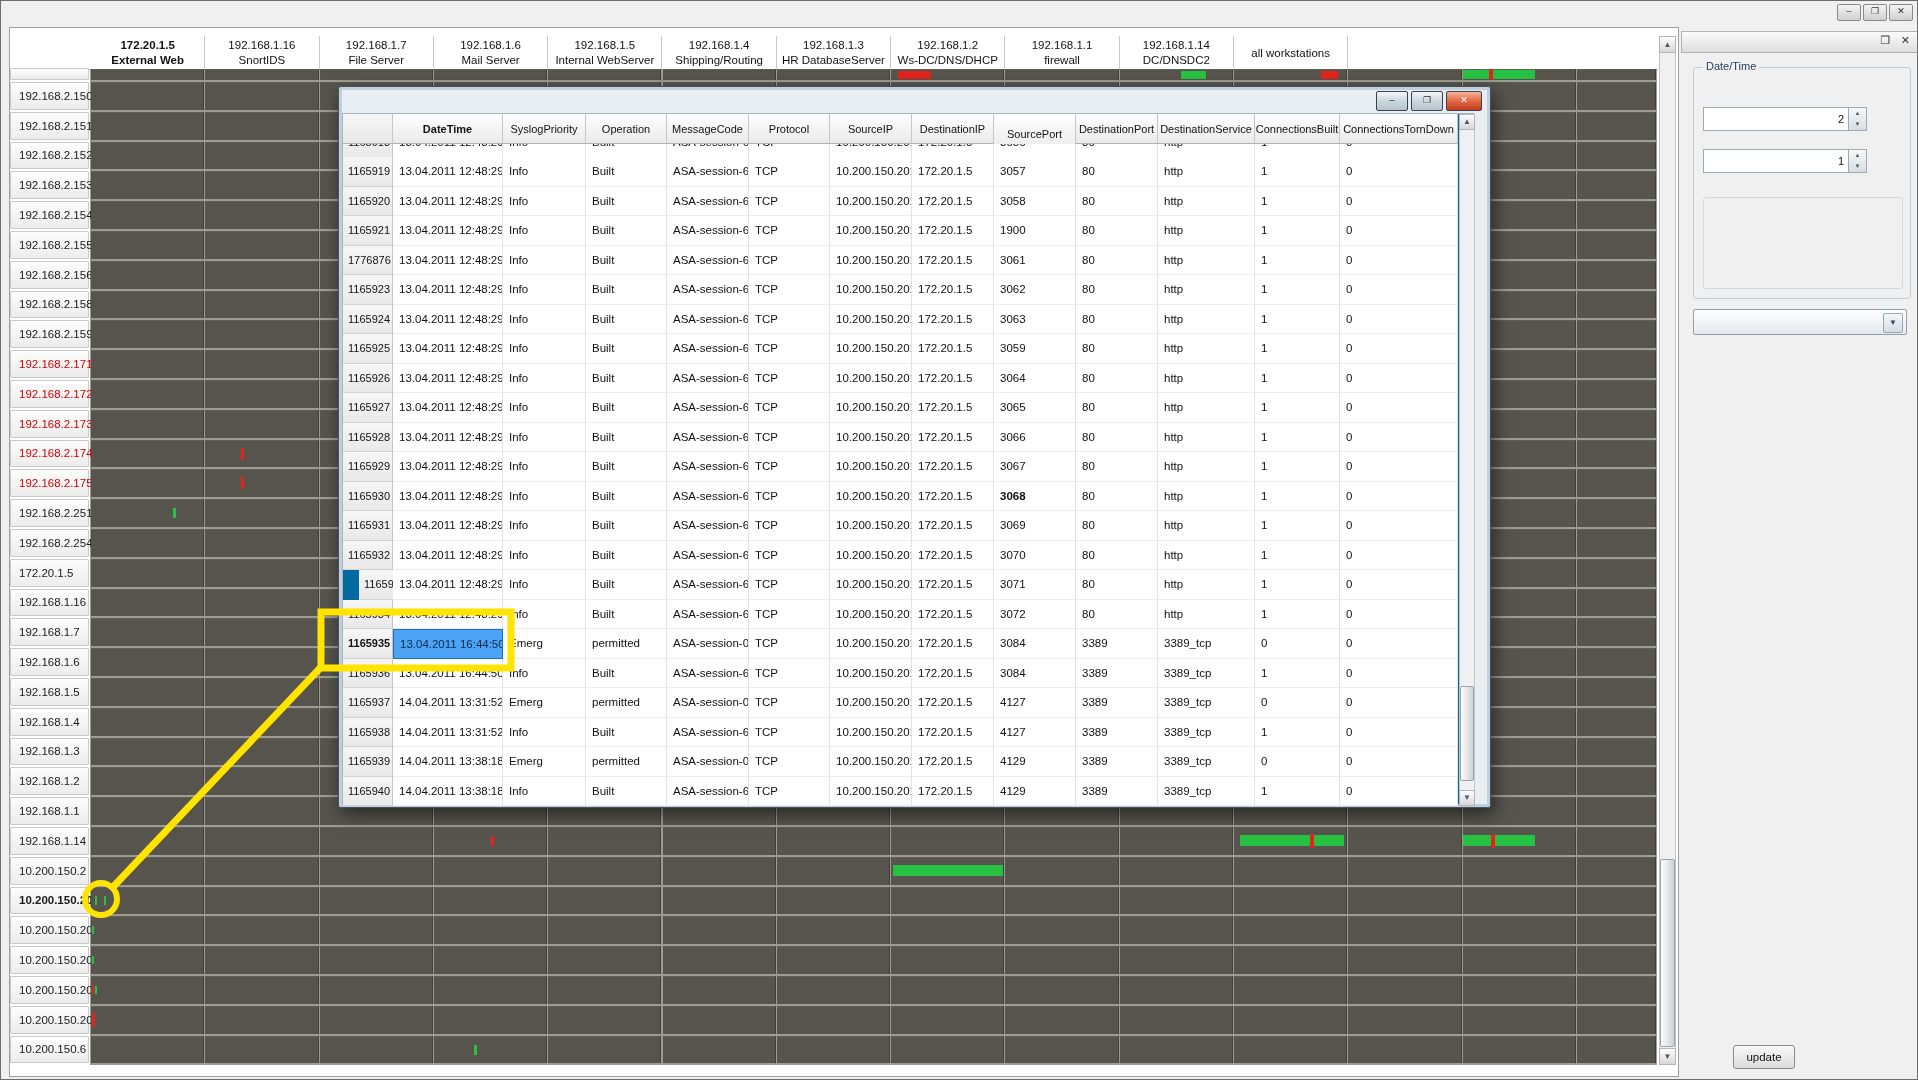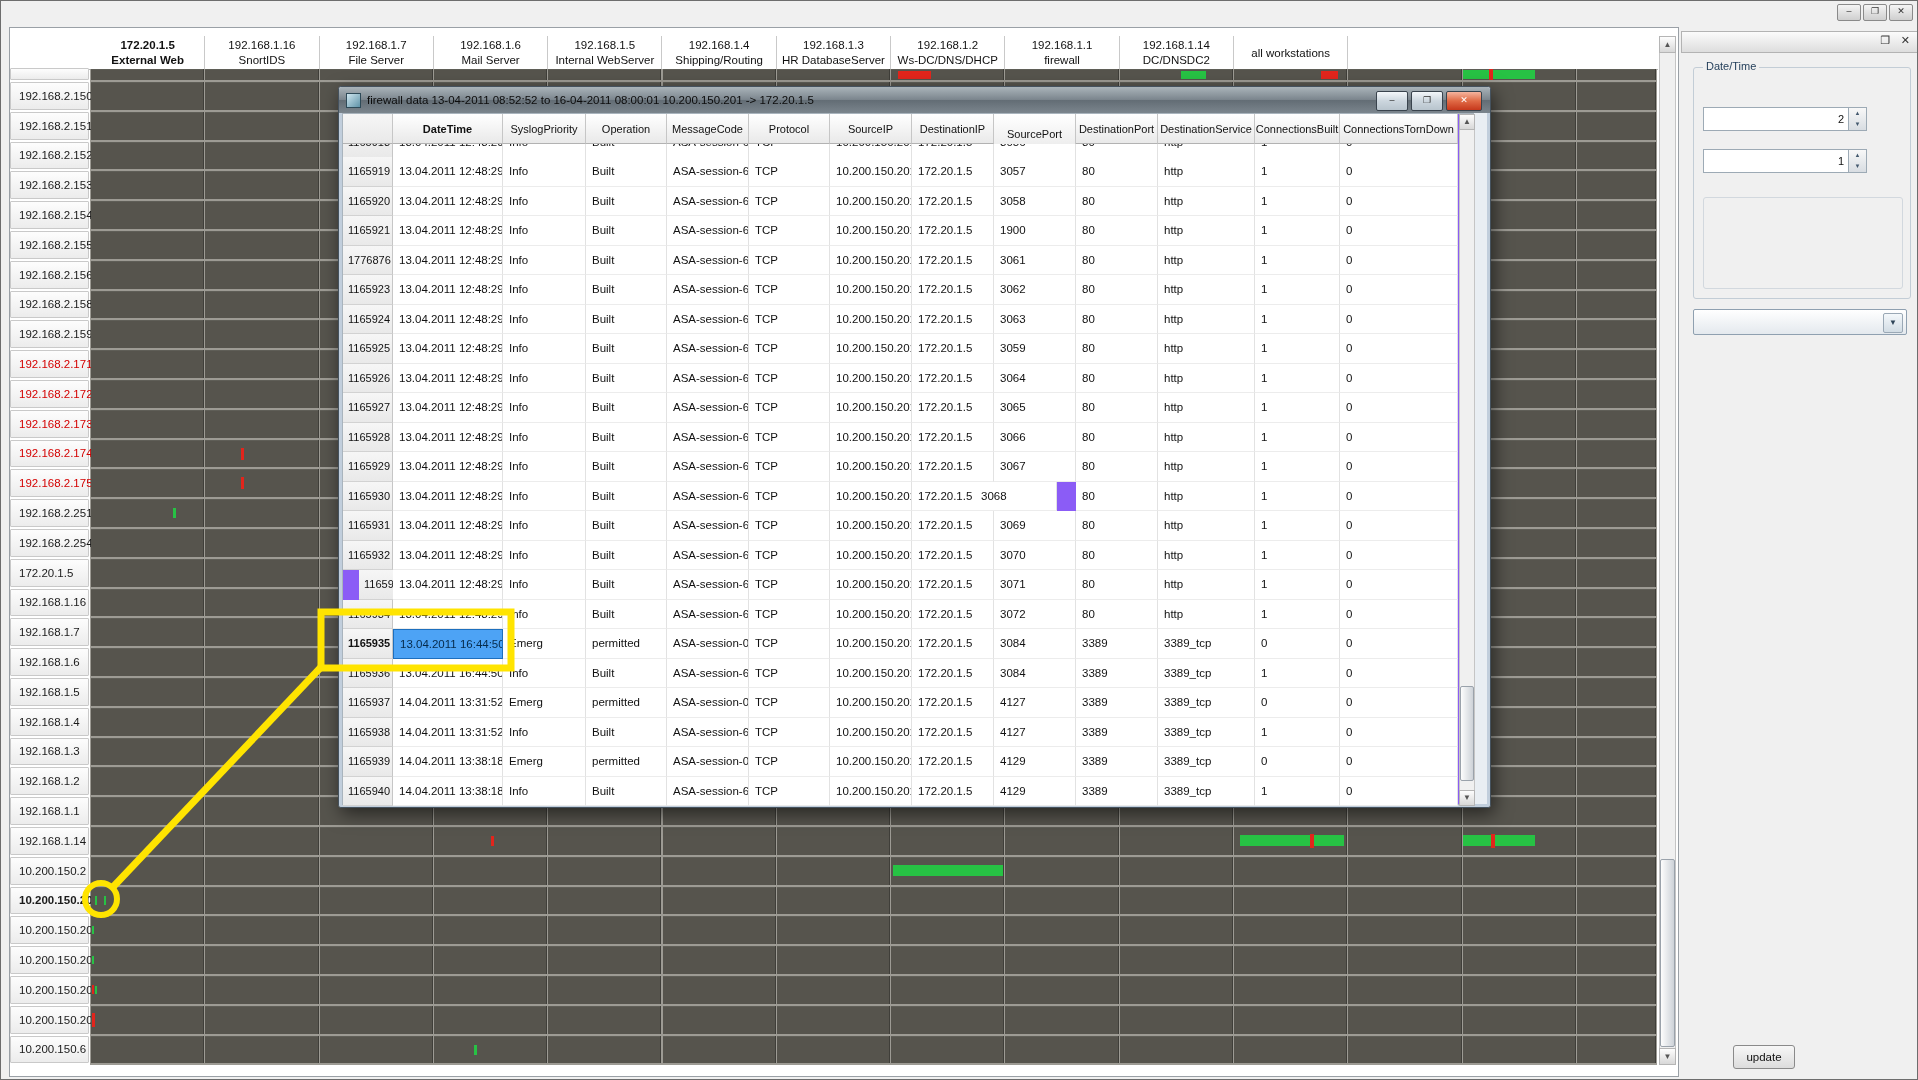--- a/index.html
+++ b/index.html
@@ -44,21 +44,21 @@
   #dlg-title{left:0;top:0;width:100%;height:26px;border-radius:3px 3px 0 0;
              background:linear-gradient(180deg,#aab4ba,#7c868e 48%,#636d75 52%,#7b858d);
              display:flex;align-items:center;padding-left:7px;}
   #dlg-title .dicon{width:13px;height:13px;background:linear-gradient(135deg,#cfe6ef,#5f93a8);
              border:1px solid #2e4a58;margin-right:6px;}
   #dlg-title .dtext{font-size:11.5px;color:#0c0c0c;}
   .aerobtn{height:18px;border:1px solid #39434d;border-radius:2px;font-size:9px;
            line-height:16px;text-align:center;color:#2c2c2c;
            background:linear-gradient(#f3f7fa,#ccd6de 50%,#b8c4cd);}
   .aerobtn.close{background:linear-gradient(#f5b49e,#e06a45 50%,#c6381c);color:#fff;width:34px;}
-  #dlg-table{left:3px;top:26px;width:1132px;height:692px;background:#8b5cf6;border:1px solid #a9b4bd;}
+  #dlg-table{left:3px;top:26px;width:1132px;height:692px;background:#0369a1;border:1px solid #a9b4bd;}
   .thcell{background:linear-gradient(#ffffff,#e9e9e9);border-right:1px solid #c6c6c6;
           border-bottom:1px solid #b2b2b2;font-size:11px;text-align:center;
           display:flex;align-items:center;justify-content:center;height:30px;}
   .idcell{background:linear-gradient(#f6f6f6,#e9e9e9);border-right:1px solid #c6c6c6;
           border-bottom:1px solid #d2d2d2;font-size:11px;display:flex;align-items:center;
           padding-left:5px;}
   .dcell{background:#fff;border-right:1px solid #e2e2e2;border-bottom:1px solid #ececec;
          font-size:11.5px;display:flex;align-items:center;padding-left:6px;white-space:nowrap;overflow:hidden;}
   .dcell.sel{background:#4da3f5;border:1px solid #1d6fbe;color:#062a4a;}
   
@@ -673,24 +673,20 @@
       <div class="mark abs" style="left: 94px; top: 984.9px; width: 2px; height: 8px; background: rgb(39, 194, 68);"></div>
       <div class="mark abs" style="left: 91px; top: 1011.7px; width: 3px; height: 14px; background: rgb(226, 37, 28);"></div>
       <div class="mark abs" style="left: 472.9px; top: 1043.5px; width: 3px; height: 10px; background: rgb(39, 194, 68);"></div>
       <div class="sb-track abs" style="left: 1658px; top: 35px; width: 17px; height: 1029px;"></div>
       <div class="sb-btn abs" style="left: 1658px; top: 35px; width: 17px; height: 17px;">▲</div>
       <div class="sb-btn abs" style="left: 1658px; top: 1047px; width: 17px; height: 17px;">▼</div>
       <div class="sb-thumb abs" style="left: 1659px; top: 858px; width: 15px; height: 188px;"></div>
     </div>
 
   <div class="abs" id="dialog">
-    <div class="abs" id="dlg-title">
-      <span class="dicon"></span>
-      <span class="dtext">firewall data 13-04-2011 08:52:52 to 16-04-2011 08:00:01 10.200.150.201 -&gt; 172.20.1.5</span>
-    </div>
     <div class="abs" style="right:8px;top:4px;display:flex;gap:3px;">
       <div class="aerobtn" style="width:30px;">–</div>
       <div class="aerobtn" style="width:30px;">❐</div>
       <div class="aerobtn close">✕</div>
     </div>
     <div class="abs" id="dlg-table">
         <div class="idcell" style="position: absolute; box-sizing: border-box; left: 0px; top: 0px; width: 50px; height: 30px; font-weight: normal; border-bottom: 1px solid rgb(178, 178, 178);"></div>
         <div class="thcell" style="position: absolute; box-sizing: border-box; left: 50px; top: 0px; width: 110px; height: 30px; font-weight: bold;">DateTime</div>
         <div class="thcell" style="position: absolute; box-sizing: border-box; left: 160px; top: 0px; width: 83px; height: 30px; font-weight: normal;">SyslogPriority</div>
         <div class="thcell" style="position: absolute; box-sizing: border-box; left: 243px; top: 0px; width: 81px; height: 30px; font-weight: normal;">Operation</div>
@@ -862,21 +858,21 @@
         <div class="dcell" style="position: absolute; box-sizing: border-box; left: 912px; top: 338px; width: 85px; height: 29.5px; font-weight: normal;">1</div>
         <div class="dcell" style="position: absolute; box-sizing: border-box; left: 997px; top: 338px; width: 118px; height: 29.5px; font-weight: normal;">0</div>
         <div class="idcell" style="position: absolute; box-sizing: border-box; left: 0px; top: 367.5px; width: 50px; height: 29.5px; font-weight: normal;">1165930</div>
         <div class="dcell" style="position: absolute; box-sizing: border-box; left: 50px; top: 367.5px; width: 110px; height: 29.5px; font-weight: normal;">13.04.2011 12:48:29</div>
         <div class="dcell" style="position: absolute; box-sizing: border-box; left: 160px; top: 367.5px; width: 83px; height: 29.5px; font-weight: normal;">Info</div>
         <div class="dcell" style="position: absolute; box-sizing: border-box; left: 243px; top: 367.5px; width: 81px; height: 29.5px; font-weight: normal;">Built</div>
         <div class="dcell" style="position: absolute; box-sizing: border-box; left: 324px; top: 367.5px; width: 82px; height: 29.5px; font-weight: normal;">ASA-session-6-...</div>
         <div class="dcell" style="position: absolute; box-sizing: border-box; left: 406px; top: 367.5px; width: 81px; height: 29.5px; font-weight: normal;">TCP</div>
         <div class="dcell" style="position: absolute; box-sizing: border-box; left: 487px; top: 367.5px; width: 82px; height: 29.5px; font-weight: normal;">10.200.150.201</div>
         <div class="dcell" style="position: absolute; box-sizing: border-box; left: 569px; top: 367.5px; width: 82px; height: 29.5px; font-weight: normal;">172.20.1.5</div>
-        <div class="dcell" style="position: absolute; box-sizing: border-box; left: 632px; top: 367.5px; width: 82px; height: 29.5px; font-weight: normal;">3068</div>
+        <div class="dcell" style="position: absolute; box-sizing: border-box; left: 651px; top: 367.5px; width: 82px; height: 29.5px; font-weight: bold;">3068</div>
         <div class="dcell" style="position: absolute; box-sizing: border-box; left: 733px; top: 367.5px; width: 82px; height: 29.5px; font-weight: normal;">80</div>
         <div class="dcell" style="position: absolute; box-sizing: border-box; left: 815px; top: 367.5px; width: 97px; height: 29.5px; font-weight: normal;">http</div>
         <div class="dcell" style="position: absolute; box-sizing: border-box; left: 912px; top: 367.5px; width: 85px; height: 29.5px; font-weight: normal;">1</div>
         <div class="dcell" style="position: absolute; box-sizing: border-box; left: 997px; top: 367.5px; width: 118px; height: 29.5px; font-weight: normal;">0</div>
         <div class="idcell" style="position: absolute; box-sizing: border-box; left: 0px; top: 397px; width: 50px; height: 29.5px; font-weight: normal;">1165931</div>
         <div class="dcell" style="position: absolute; box-sizing: border-box; left: 50px; top: 397px; width: 110px; height: 29.5px; font-weight: normal;">13.04.2011 12:48:29</div>
         <div class="dcell" style="position: absolute; box-sizing: border-box; left: 160px; top: 397px; width: 83px; height: 29.5px; font-weight: normal;">Info</div>
         <div class="dcell" style="position: absolute; box-sizing: border-box; left: 243px; top: 397px; width: 81px; height: 29.5px; font-weight: normal;">Built</div>
         <div class="dcell" style="position: absolute; box-sizing: border-box; left: 324px; top: 397px; width: 82px; height: 29.5px; font-weight: normal;">ASA-session-6-...</div>
         <div class="dcell" style="position: absolute; box-sizing: border-box; left: 406px; top: 397px; width: 81px; height: 29.5px; font-weight: normal;">TCP</div>

